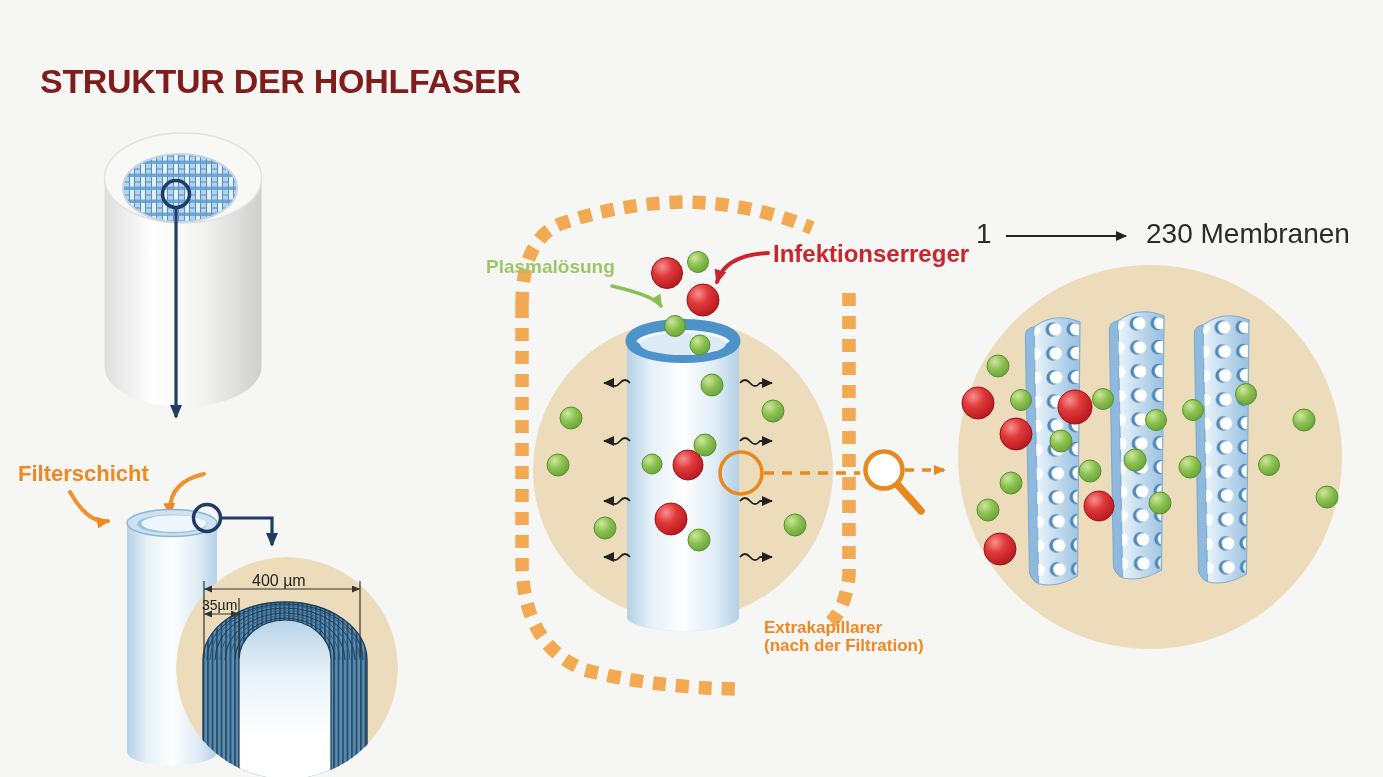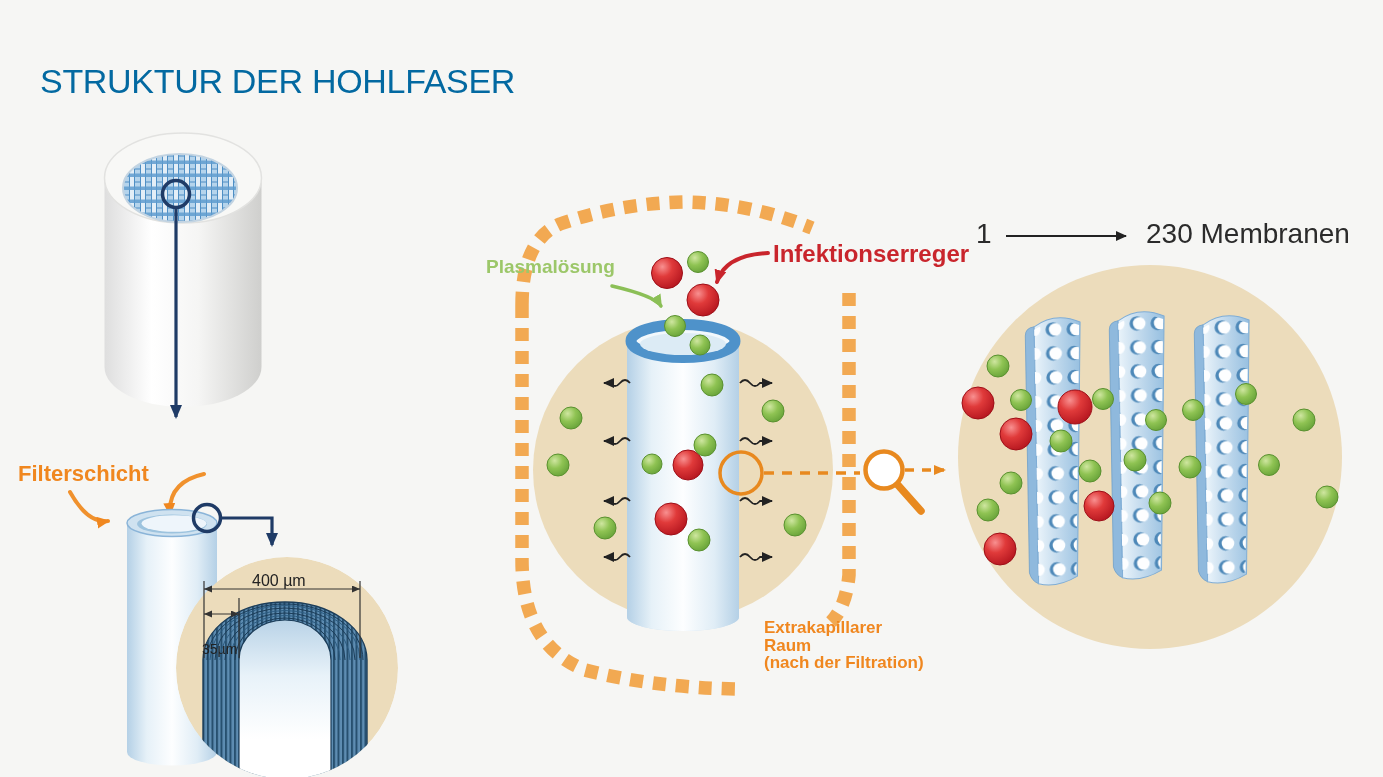--- a/index.html
+++ b/index.html
@@ -3,27 +3,27 @@
 <meta charset="utf-8">
 <style>
   html,body{margin:0;padding:0;}
   #stage{
     position:relative;width:1383px;height:777px;overflow:hidden;
     background:#f6f6f4;
     font-family:"Liberation Sans","DejaVu Sans",sans-serif;
   }
   #art{position:absolute;left:0;top:0;}
   .txt{position:absolute;white-space:nowrap;}
-  .title{font-size:34px;font-weight:normal;color:#0369a1;letter-spacing:-0.3px;text-align:center;}
+  .title{font-size:34px;font-weight:bold;color:#7f1d1d;letter-spacing:-0.3px;text-align:center;}
   .orange-label{font-size:22px;font-weight:bold;color:#f0871f;line-height:1.0;}
   .green-label{font-size:19px;font-weight:600;color:#9cc769;margin-left:24px;}
   .red-label{font-size:24px;font-weight:bold;color:#c9252c;}
   .scale-label{font-size:28px;font-weight:400;color:#2b2b2b;}
   .dim-label{font-size:16px;color:#222;}
-  .dim-label-sm{font-size:14px;color:#222;margin-top:44px;}
+  .dim-label-sm{font-size:14px;color:#222;}
   .extra-label{font-size:17px;font-weight:bold;color:#f0871f;line-height:1.04;}
 </style>
 </head>
 <body>
 
 <div id="stage">
 
 <svg id="art" width="1383" height="777" viewBox="0 0 1383 777">
   <defs>
     <marker id="m-navy" markerUnits="userSpaceOnUse" markerWidth="16" markerHeight="14" refX="12" refY="6" orient="auto">
@@ -258,20 +258,19 @@
 <div class="txt orange-label" style="left:18px;top:463px">Filterschicht</div>
 
 <div class="txt dim-label" style="left:252px;top:572px">400 µm</div>
 <div class="txt dim-label-sm" style="left:202px;top:597px">35µm</div>
 
 <div class="txt green-label" style="left:462px;top:256px">Plasmalösung</div>
 <div class="txt red-label" style="left:773px;top:240px">Infektionserreger</div>
 
 <div class="txt extra-label" style="left:764px;top:619px">
   <div>Extrakapillarer</div>
-  <div>Raum</div>
   <div>(nach der Filtration)</div>
 </div>
 
 <div class="txt scale-label" style="left:976px;top:218px">1</div>
 <div class="txt scale-label" style="left:1146px;top:218px">230 Membranen</div>
 
 </div>
 
 </body></html>

